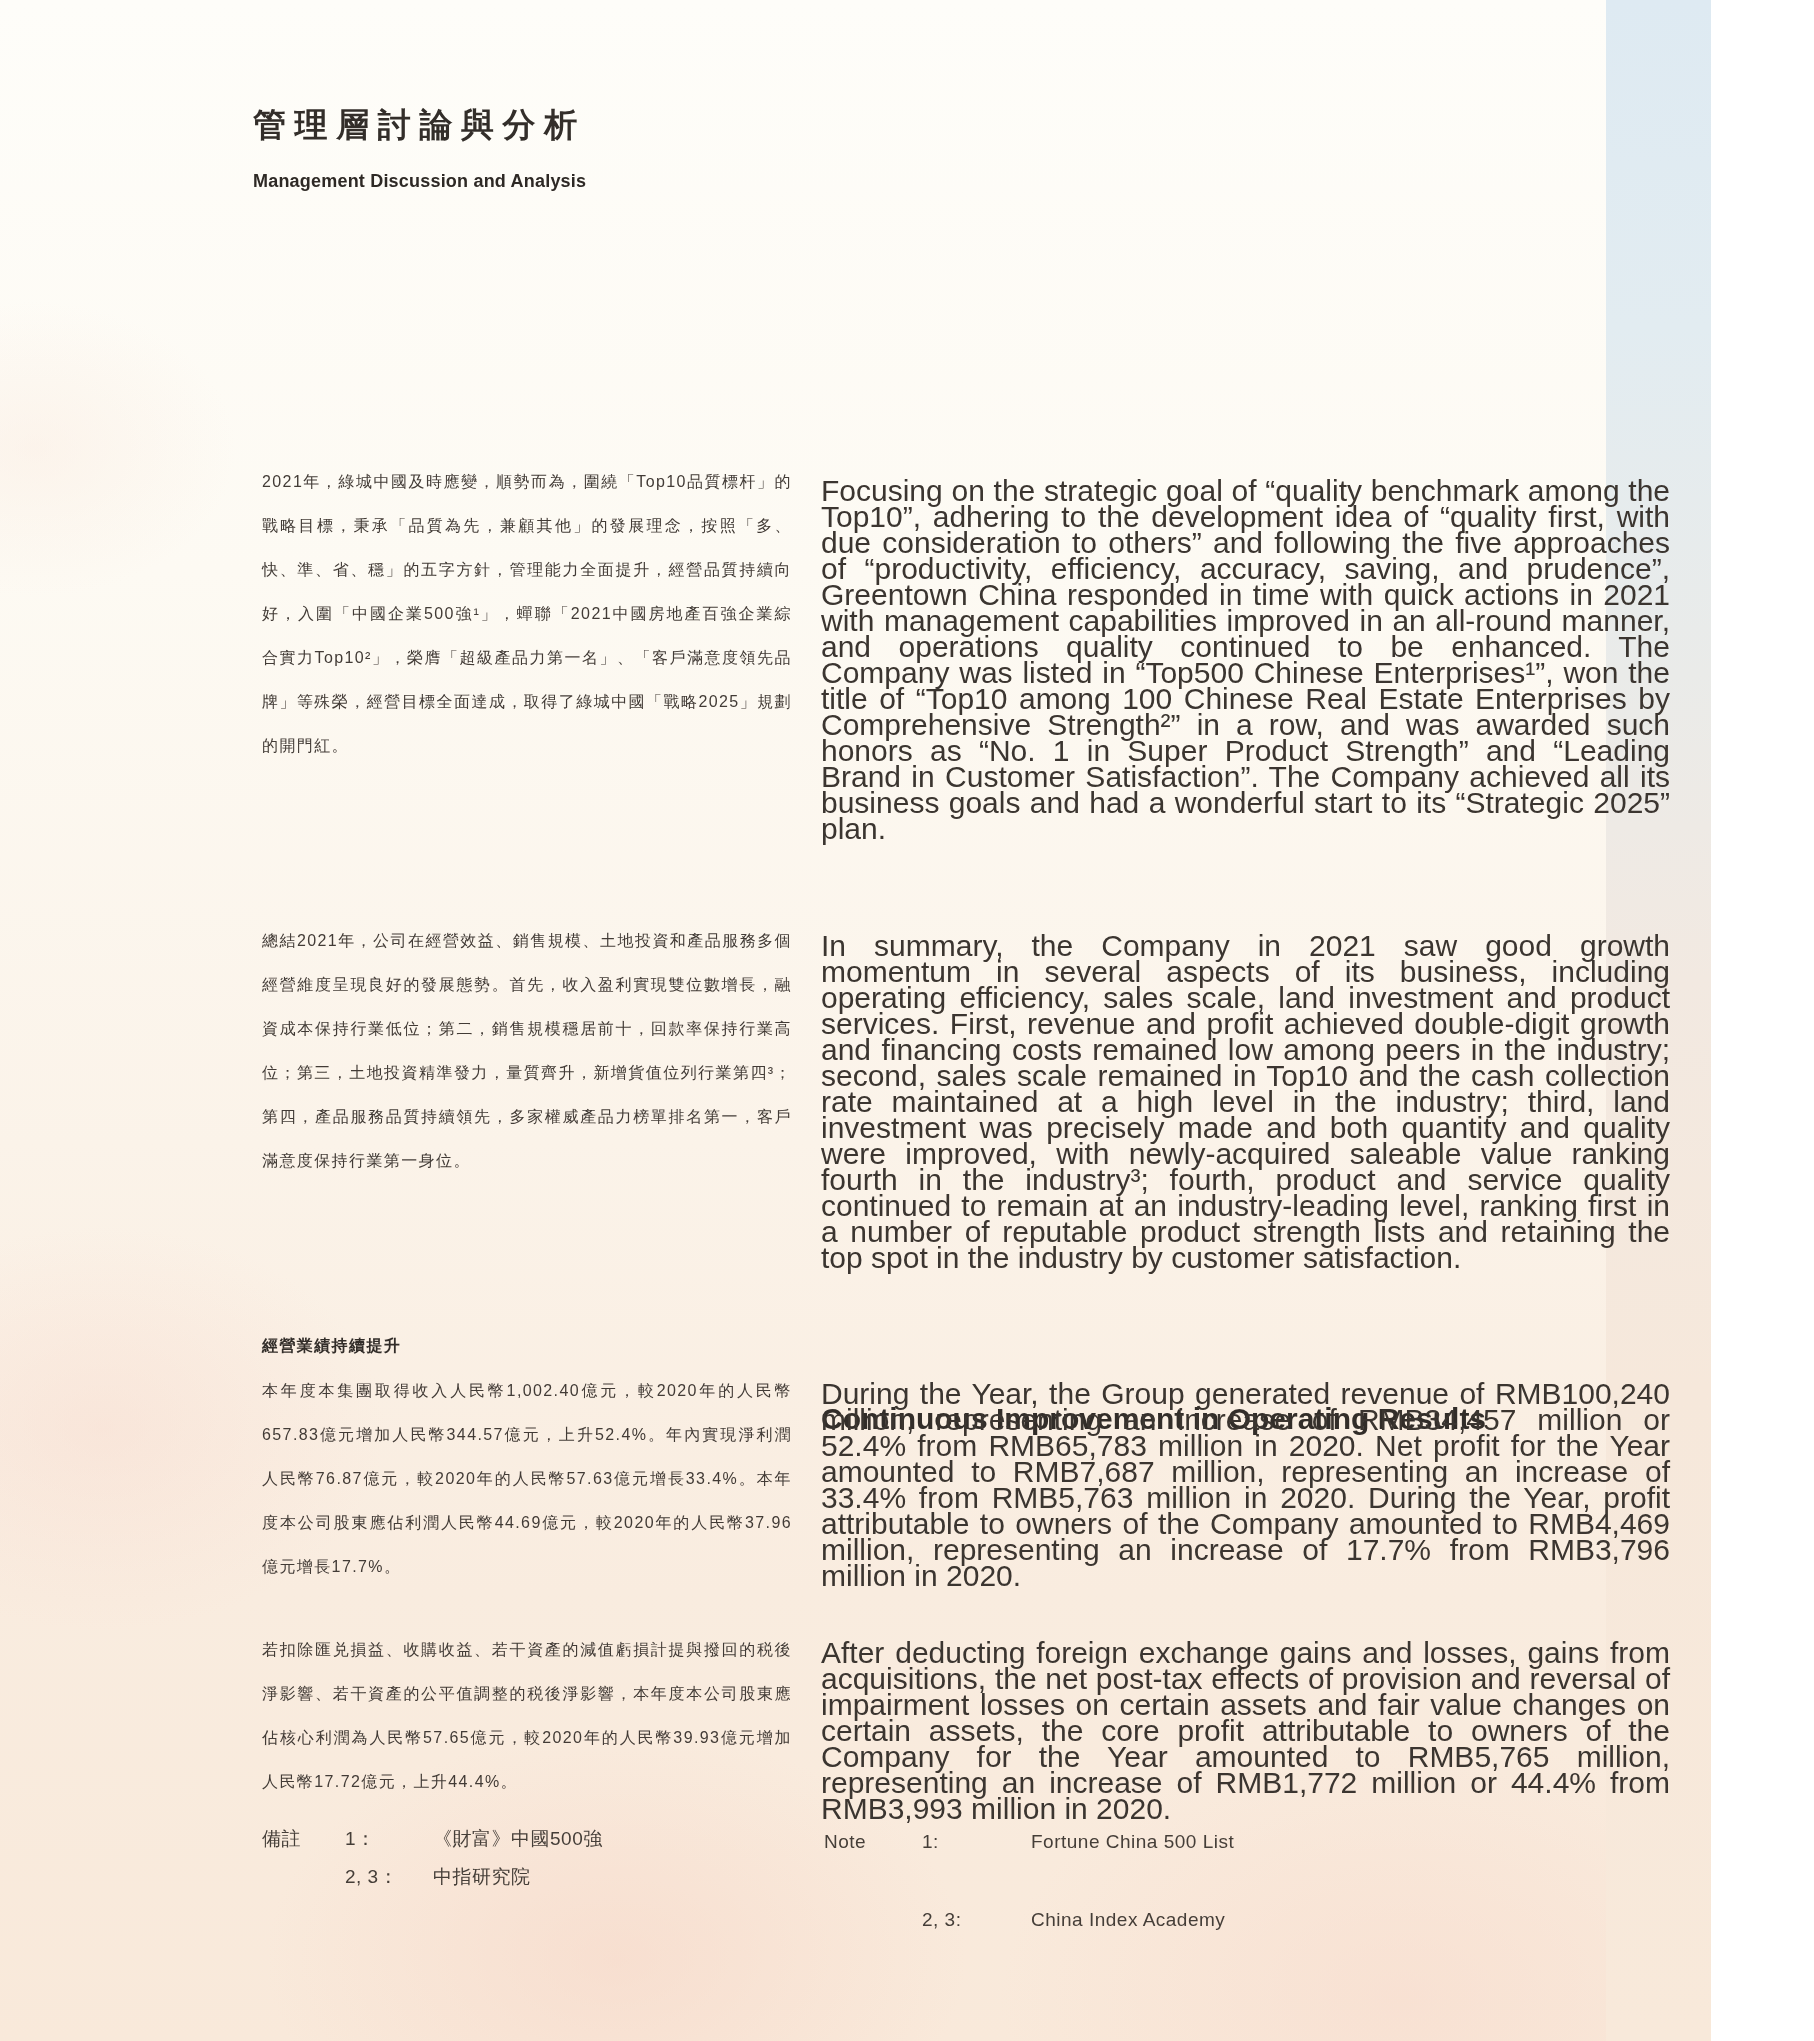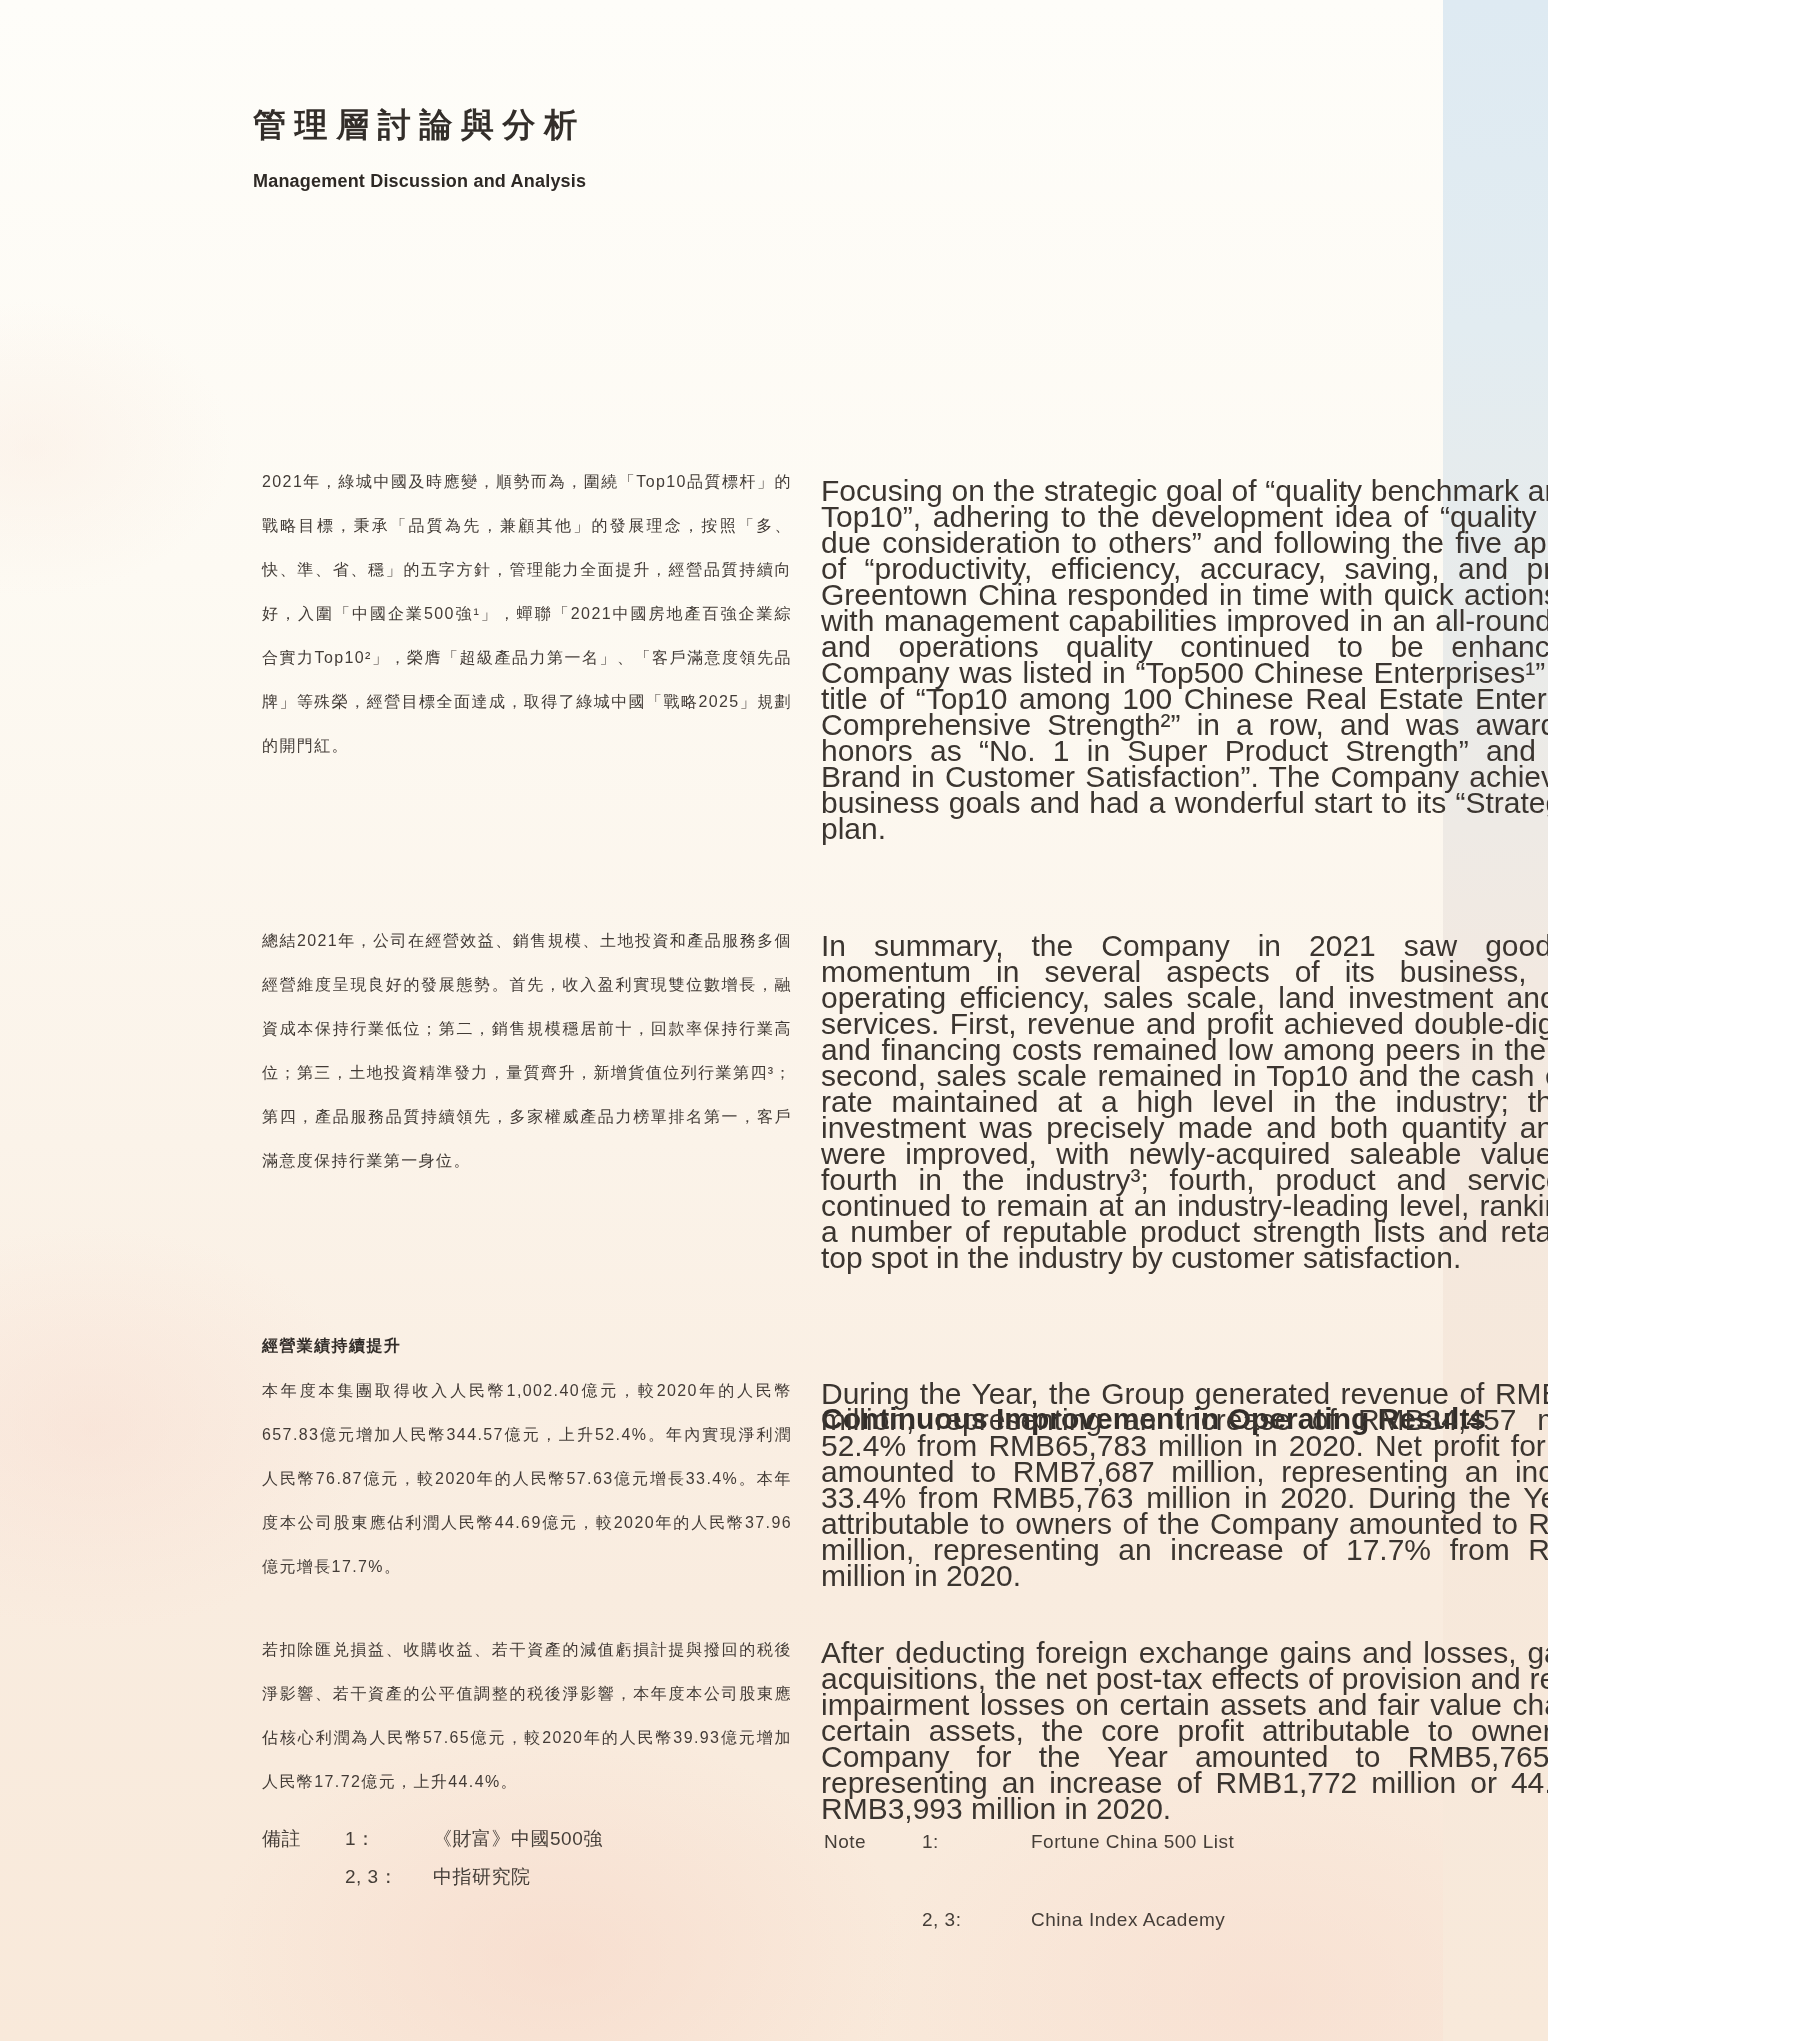--- a/index.html
+++ b/index.html
@@ -1,18 +1,18 @@
 <!DOCTYPE html>
 <html><head>
 <meta charset="utf-8">
 <style>
   html,body{margin:0;padding:0;background:#ffffff;}
   .page{
     position:relative;
-    width:1548px;height:2041px;
+    width:1711px;height:2041px;
     overflow:hidden;
     font-family:"Liberation Sans",sans-serif;
     color:#3f3833;
     background:
       radial-gradient(403px 288px at 6% 70%,  rgba(248,221,209,.50), rgba(248,221,209,0) 70%),
       radial-gradient(500px 327px at 36% 96%, rgba(246,214,199,.55), rgba(246,214,199,0) 70%),
       radial-gradient(576px 384px at 82% 98%, rgba(247,217,203,.50), rgba(247,217,203,0) 70%),
       radial-gradient(288px 211px at 2% 22%,  rgba(250,235,224,.45), rgba(250,235,224,0) 70%),
       linear-gradient(180deg,#fefdf9 0%,#fdfaf3 28%,#fbf3e9 56%,#f9ecdf 78%,#f9e9da 100%);
   }

